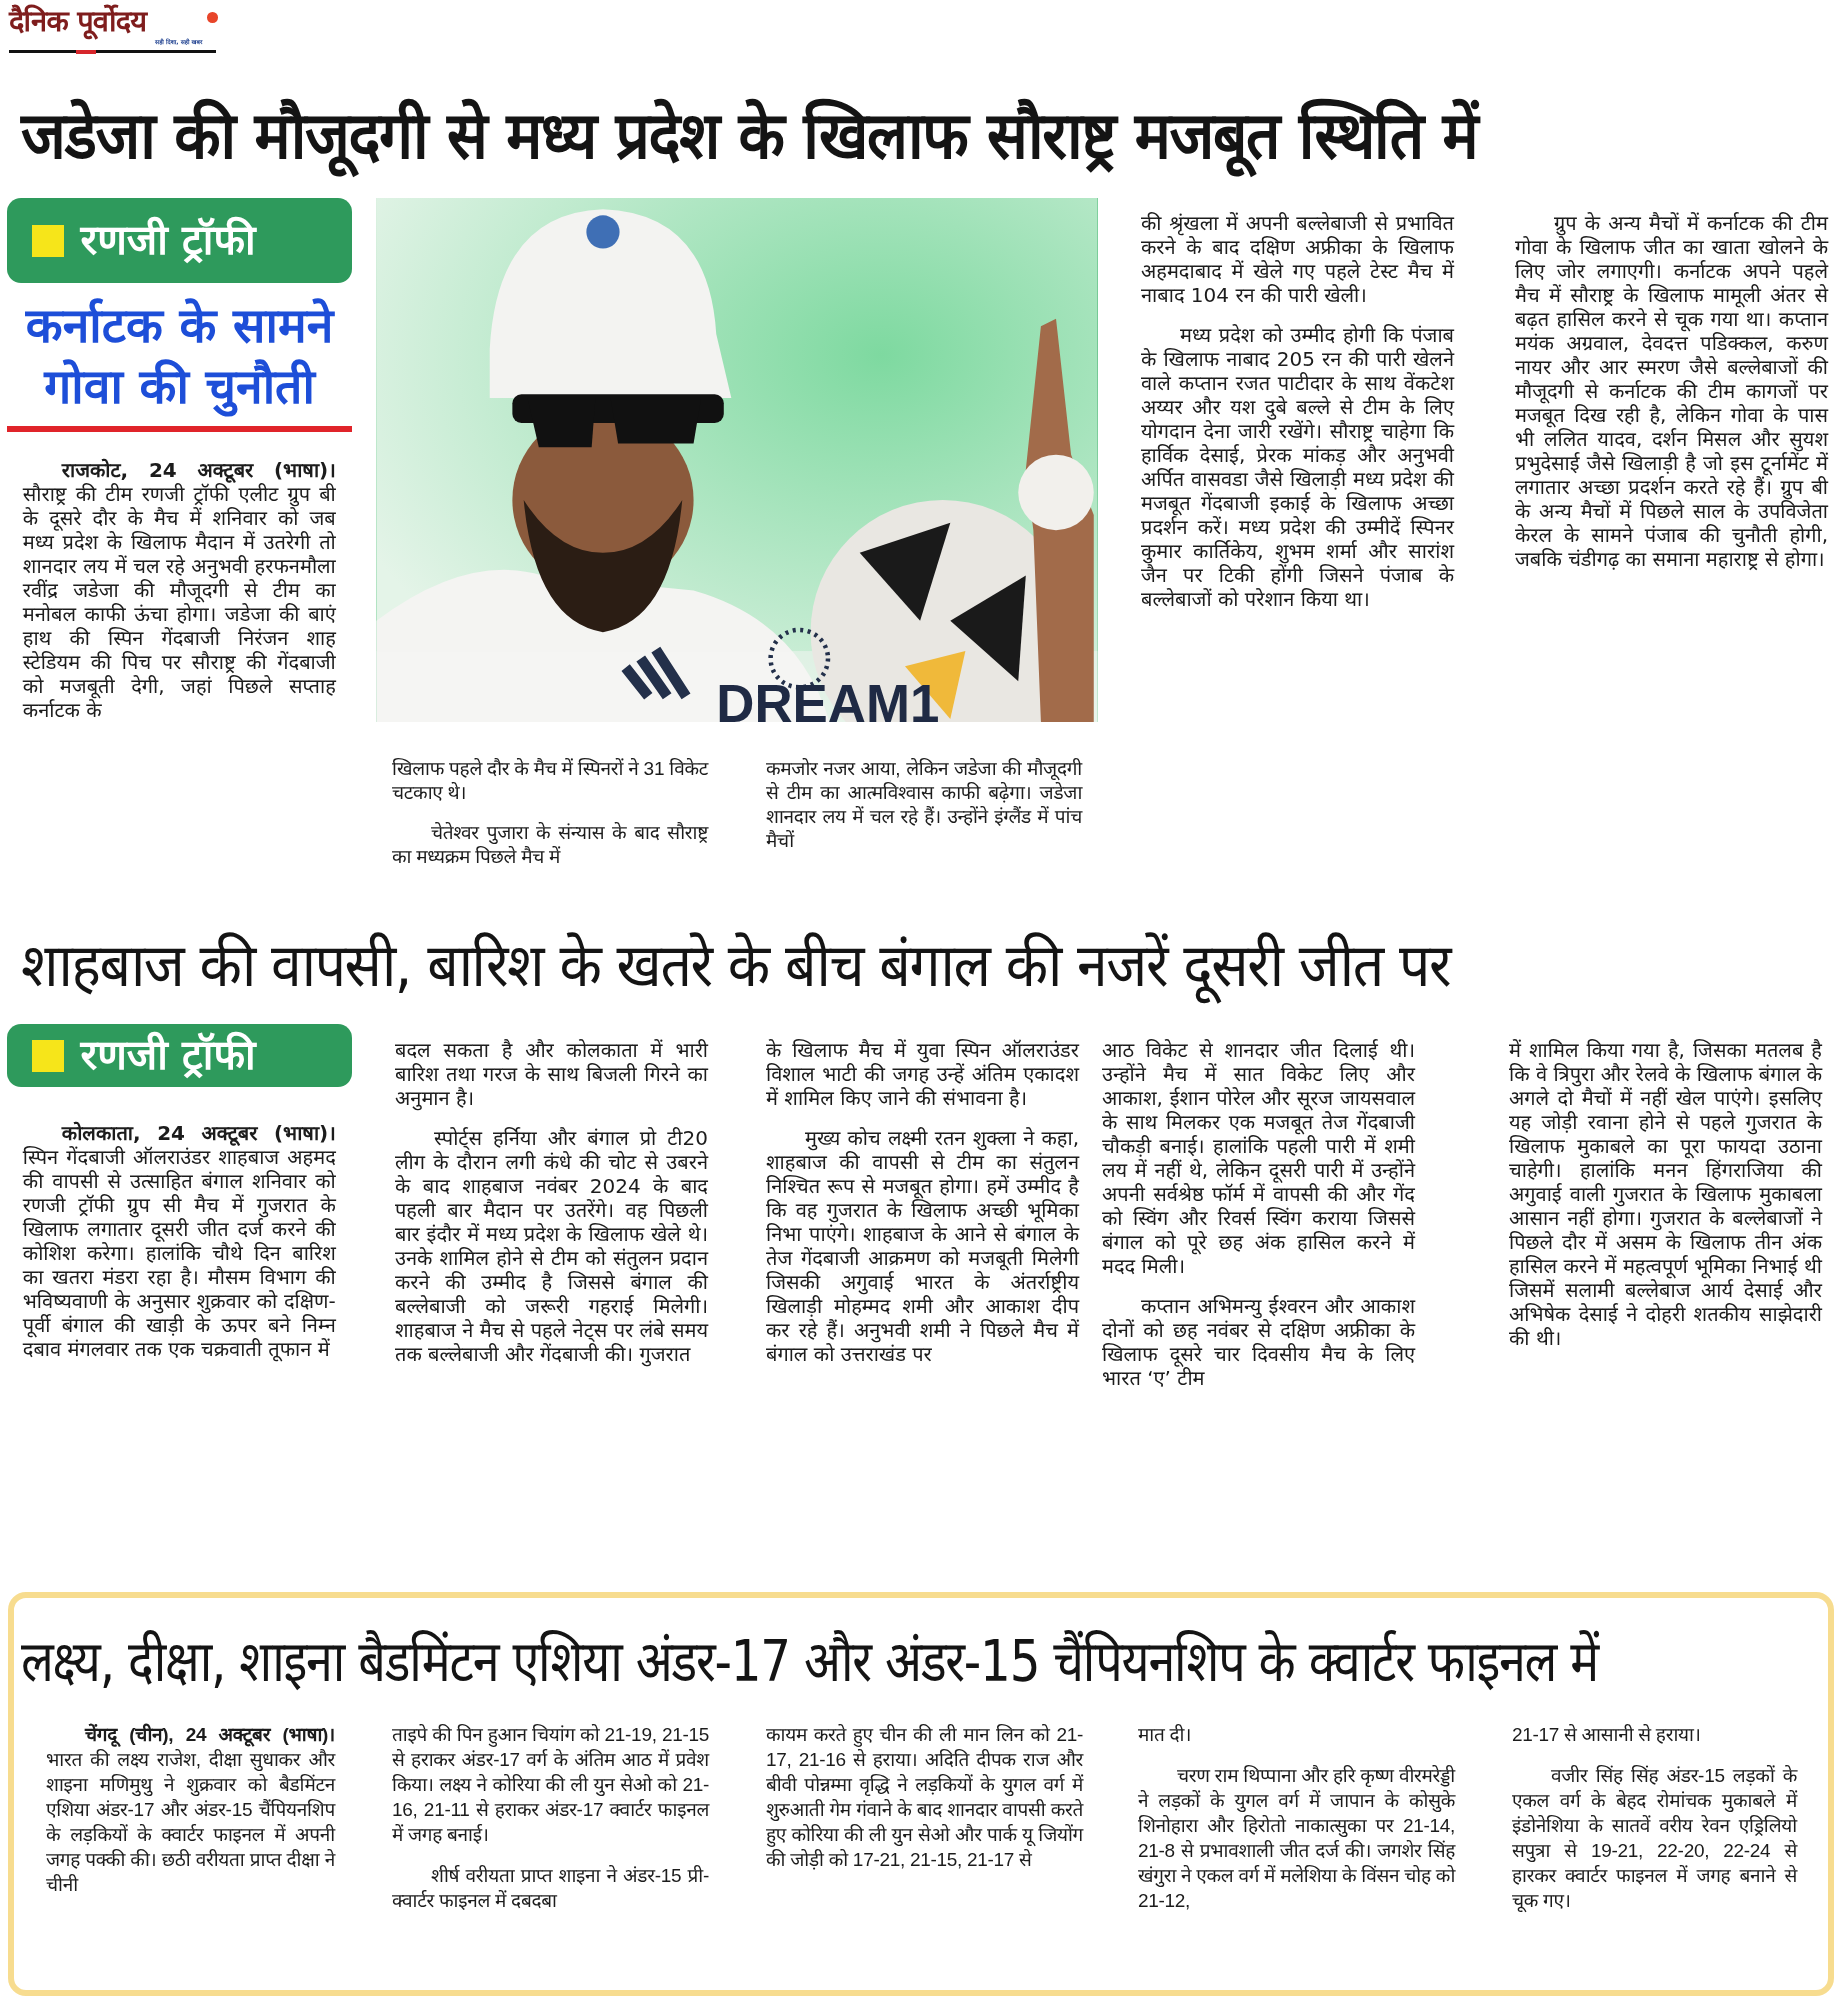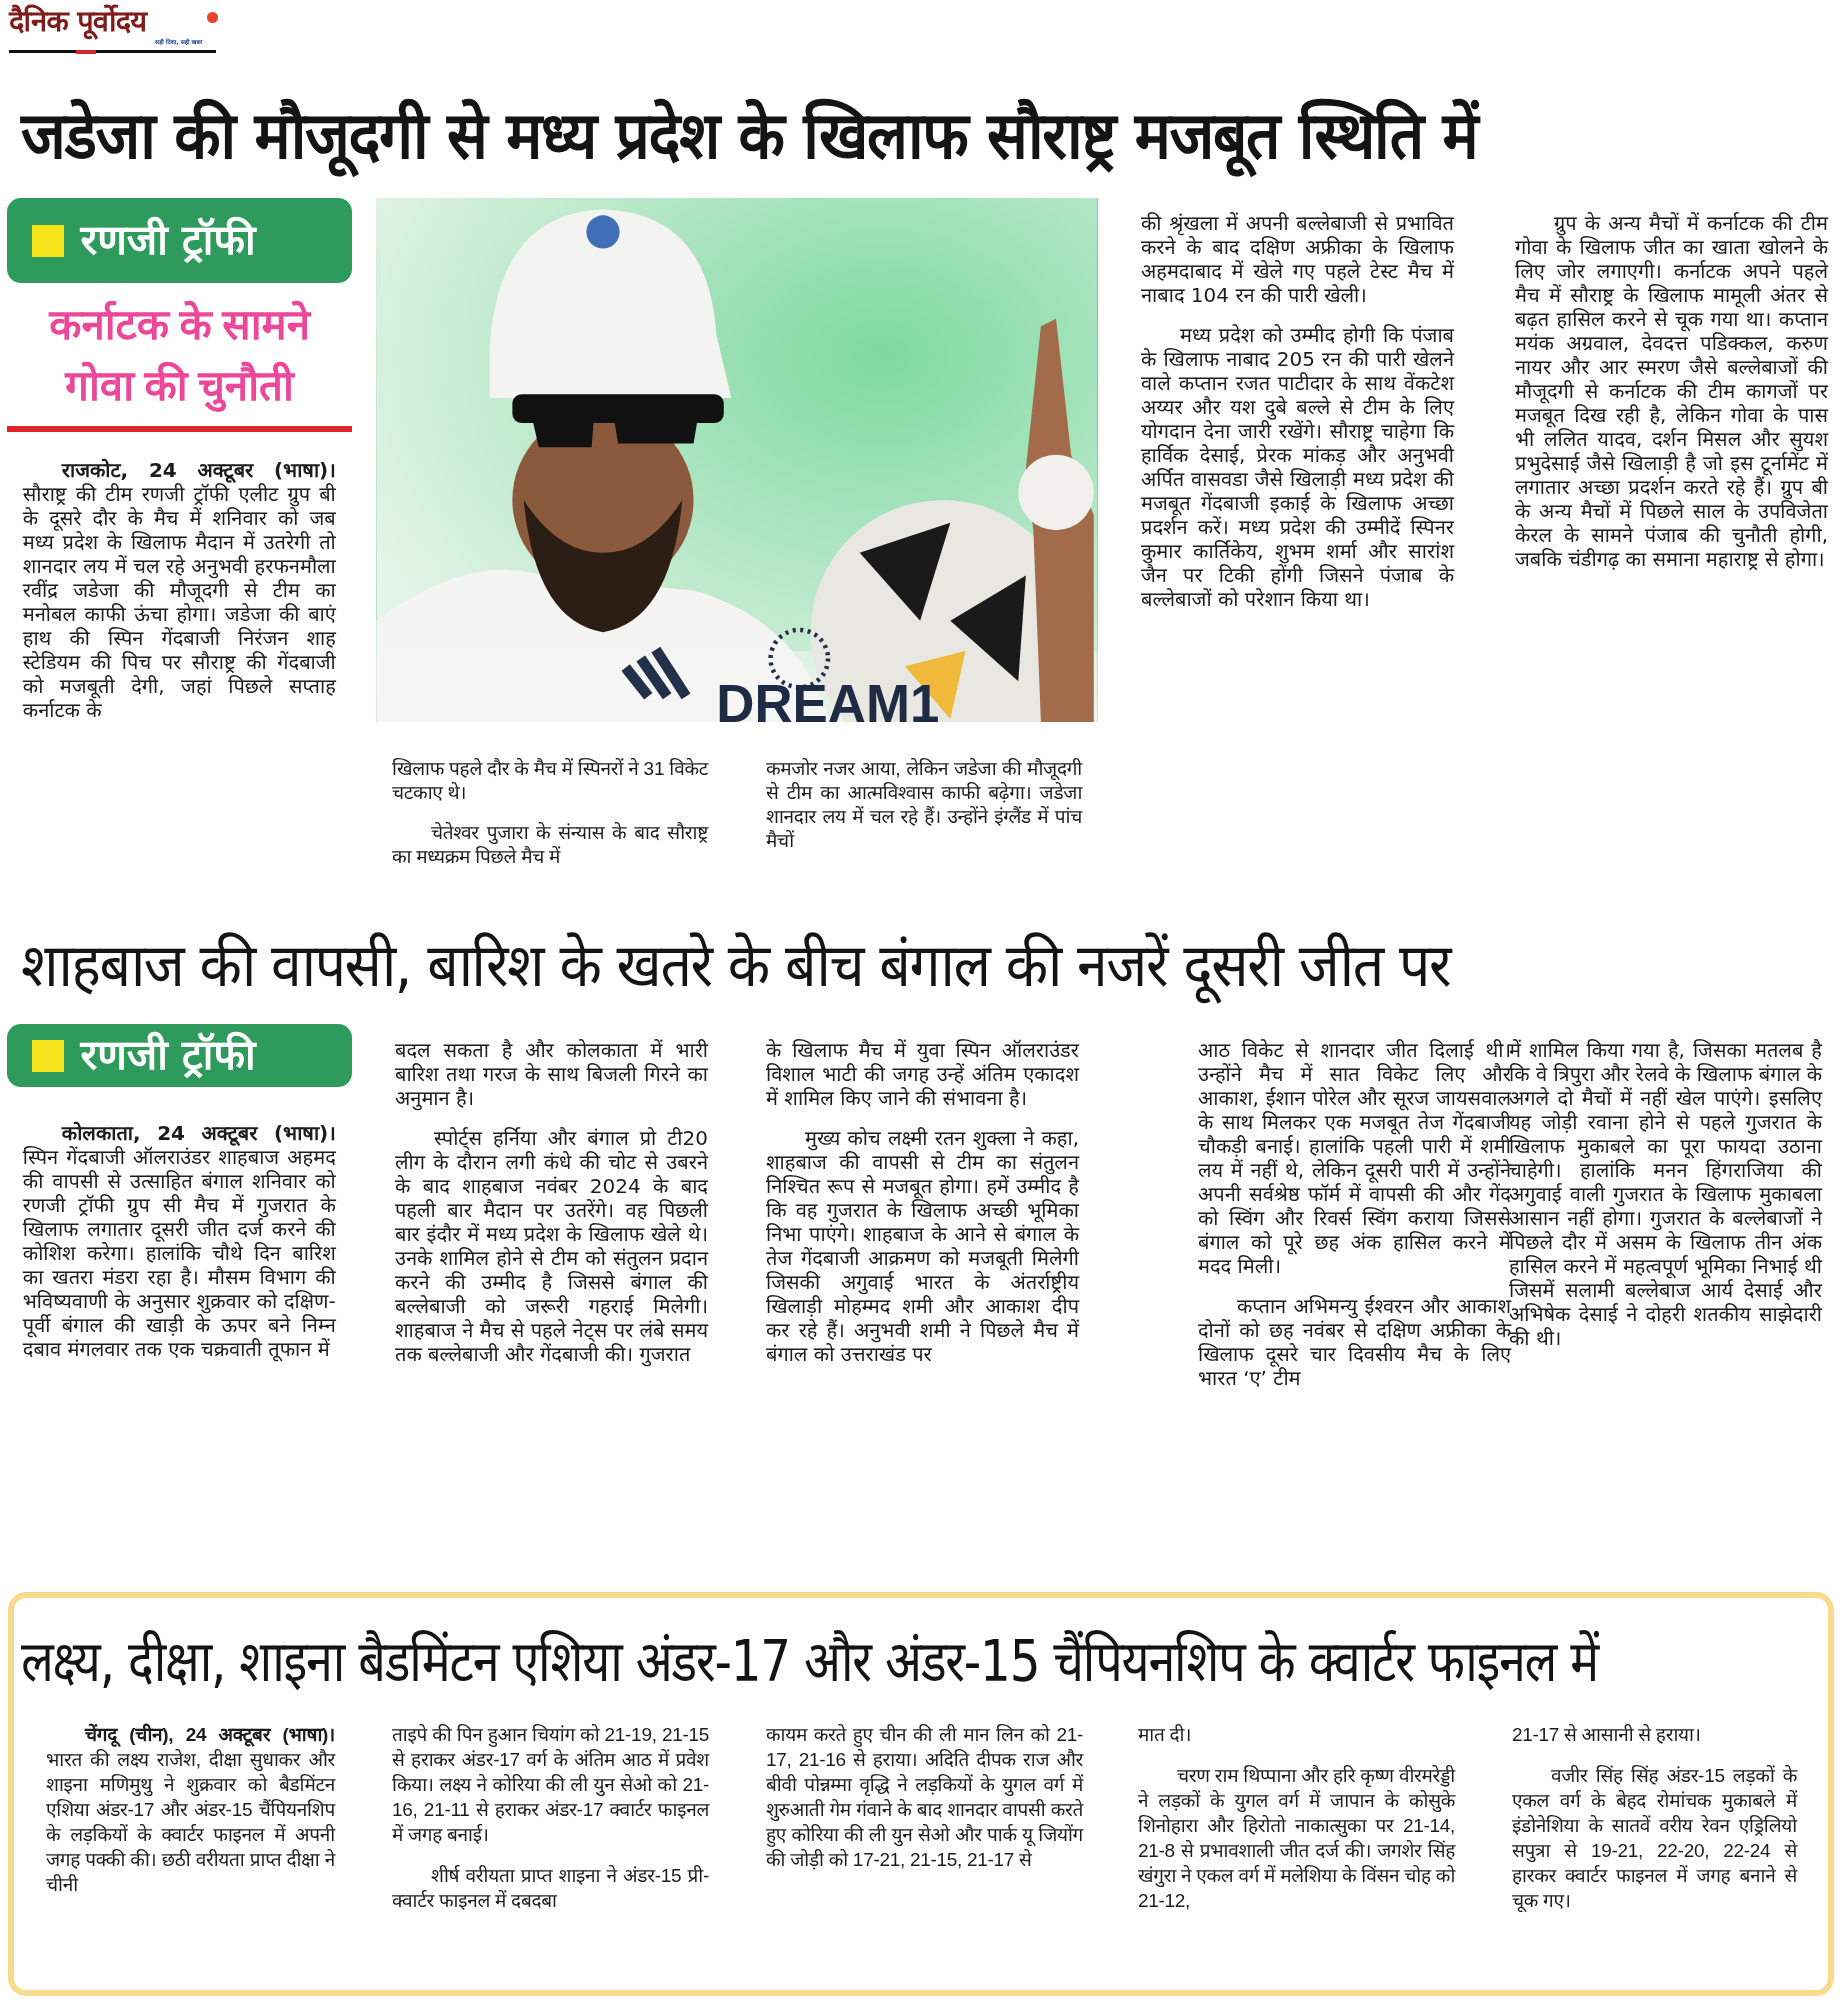--- a/index.html
+++ b/index.html
@@ -12,21 +12,21 @@
   .logo-rule-red { position:absolute; left:67px; top:45px; width:19.6px; height:4.5px; background:#d6262b; }
 
   .headline { position:absolute; left:21px; font-family:"DejaVu Sans", sans-serif; font-weight:bold; color:#141414; white-space:nowrap; transform-origin:left top; }
   .hl1 { top:89px; font-size:65px; letter-spacing:-1.5px; transform:scaleX(0.93); }
   .hl2 { top:922px; font-size:60px; font-weight:normal; letter-spacing:-1.5px; transform:scaleX(0.92); }
   .hl3 { top:1620px; font-size:57px; font-weight:normal; letter-spacing:-1.5px; transform:scaleX(0.85); }
 
   .tag-box { position:absolute; left:6.8px; width:345px; height:85px; background:#2e9a5c; border-radius:14px; display:flex; align-items:center; }
   .tag-square { width:32px; height:32px; background:#f6e51a; margin-left:25px; margin-right:16.6px; }
   .tag-text { color:#ffffff; font-size:41px; font-weight:bold; line-height:1; }
-  .subhead { position:absolute; left:7.6px; width:344px; text-align:center; font-size:42px; font-weight:bold; line-height:59px; color:#ec4899;font-family:Liberation Serif, serif; }
+  .subhead { position:absolute; left:7.6px; width:344px; text-align:center; font-size:48px; font-weight:bold; line-height:59px; color:#1d4ed8; }
   .red-rule { position:absolute; left:6.8px; top:426px; width:345px; height:6px; background:#e0242a; }
 
   .col { position:absolute; font-family:"DejaVu Sans", sans-serif; font-size:20px; line-height:24px; text-align:justify; color:#1c1c1c; }
   .col p { margin:16px; }
   .col .ind { text-indent:39px; }
   .dateline { font-weight:bold; }
   .narrow { font-family:"Liberation Sans", sans-serif; font-size:19px; letter-spacing:-0.3px; }
 
   .photo { position:absolute; left:376px; top:198px; width:722px; height:524px; overflow:hidden; background:linear-gradient(135deg,#d9efdf 0%,#55c67e 45%,#3aa866 70%,#7fd39b 100%); }
   .box3 { position:absolute; left:7.6px; top:1592px; width:1826px; height:404px; border:6.8px solid #f7dc8f; border-radius:18px; box-sizing:border-box; }
@@ -112,21 +112,21 @@
   <p class="ind"><span class="dateline">कोलकाता, 24 अक्टूबर (भाषा)।</span><span> स्पिन गेंदबाजी ऑलराउंडर शाहबाज अहमद की वापसी से उत्साहित बंगाल शनिवार को रणजी ट्रॉफी ग्रुप सी मैच में गुजरात के खिलाफ लगातार दूसरी जीत दर्ज करने की कोशिश करेगा। हालांकि चौथे दिन बारिश का खतरा मंडरा रहा है। मौसम विभाग की भविष्यवाणी के अनुसार शुक्रवार को दक्षिण-पूर्वी बंगाल की खाड़ी के ऊपर बने निम्न दबाव मंगलवार तक एक चक्रवाती तूफान में</span></p>
 </div>
 <div class="col" style="left:379px; top:1022px; width:345px;">
   <p>बदल सकता है और कोलकाता में भारी बारिश तथा गरज के साथ बिजली गिरने का अनुमान है।</p>
   <p class="ind">स्पोर्ट्स हर्निया और बंगाल प्रो टी20 लीग के दौरान लगी कंधे की चोट से उबरने के बाद शाहबाज नवंबर 2024 के बाद पहली बार मैदान पर उतरेंगे। वह पिछली बार इंदौर में मध्य प्रदेश के खिलाफ खेले थे। उनके शामिल होने से टीम को संतुलन प्रदान करने की उम्मीद है जिससे बंगाल की बल्लेबाजी को जरूरी गहराई मिलेगी। शाहबाज ने मैच से पहले नेट्स पर लंबे समय तक बल्लेबाजी और गेंदबाजी की। गुजरात</p>
 </div>
 <div class="col" style="left:750px; top:1022px; width:345px;">
   <p>के खिलाफ मैच में युवा स्पिन ऑलराउंडर विशाल भाटी की जगह उन्हें अंतिम एकादश में शामिल किए जाने की संभावना है।</p>
   <p class="ind">मुख्य कोच लक्ष्मी रतन शुक्ला ने कहा, शाहबाज की वापसी से टीम का संतुलन निश्चित रूप से मजबूत होगा। हमें उम्मीद है कि वह गुजरात के खिलाफ अच्छी भूमिका निभा पाएंगे। शाहबाज के आने से बंगाल के तेज गेंदबाजी आक्रमण को मजबूती मिलेगी जिसकी अगुवाई भारत के अंतर्राष्ट्रीय खिलाड़ी मोहम्मद शमी और आकाश दीप कर रहे हैं। अनुभवी शमी ने पिछले मैच में बंगाल को उत्तराखंड पर</p>
 </div>
-<div class="col" style="left:1182px; top:1022px; width:345px;">
+<div class="col" style="left:1086px; top:1022px; width:345px;">
   <p>आठ विकेट से शानदार जीत दिलाई थी। उन्होंने मैच में सात विकेट लिए और आकाश, ईशान पोरेल और सूरज जायसवाल के साथ मिलकर एक मजबूत तेज गेंदबाजी चौकड़ी बनाई। हालांकि पहली पारी में शमी लय में नहीं थे, लेकिन दूसरी पारी में उन्होंने अपनी सर्वश्रेष्ठ फॉर्म में वापसी की और गेंद को स्विंग और रिवर्स स्विंग कराया जिससे बंगाल को पूरे छह अंक हासिल करने में मदद मिली।</p>
   <p class="ind">कप्तान अभिमन्यु ईश्वरन और आकाश दोनों को छह नवंबर से दक्षिण अफ्रीका के खिलाफ दूसरे चार दिवसीय मैच के लिए भारत ‘ए’ टीम</p>
 </div>
 <div class="col" style="left:1493px; top:1022px; width:345px;">
   <p>में शामिल किया गया है, जिसका मतलब है कि वे त्रिपुरा और रेलवे के खिलाफ बंगाल के अगले दो मैचों में नहीं खेल पाएंगे। इसलिए यह जोड़ी रवाना होने से पहले गुजरात के खिलाफ मुकाबले का पूरा फायदा उठाना चाहेगी। हालांकि मनन हिंगराजिया की अगुवाई वाली गुजरात के खिलाफ मुकाबला आसान नहीं होगा। गुजरात के बल्लेबाजों ने पिछले दौर में असम के खिलाफ तीन अंक हासिल करने में महत्वपूर्ण भूमिका निभाई थी जिसमें सलामी बल्लेबाज आर्य देसाई और अभिषेक देसाई ने दोहरी शतकीय साझेदारी की थी।</p>
 </div>
 
 <div class="box3"></div>
 <div class="headline hl3">लक्ष्य, दीक्षा, शाइना बैडमिंटन एशिया अंडर-17 और अंडर-15 चैंपियनशिप के क्वार्टर फाइनल में</div>
 

